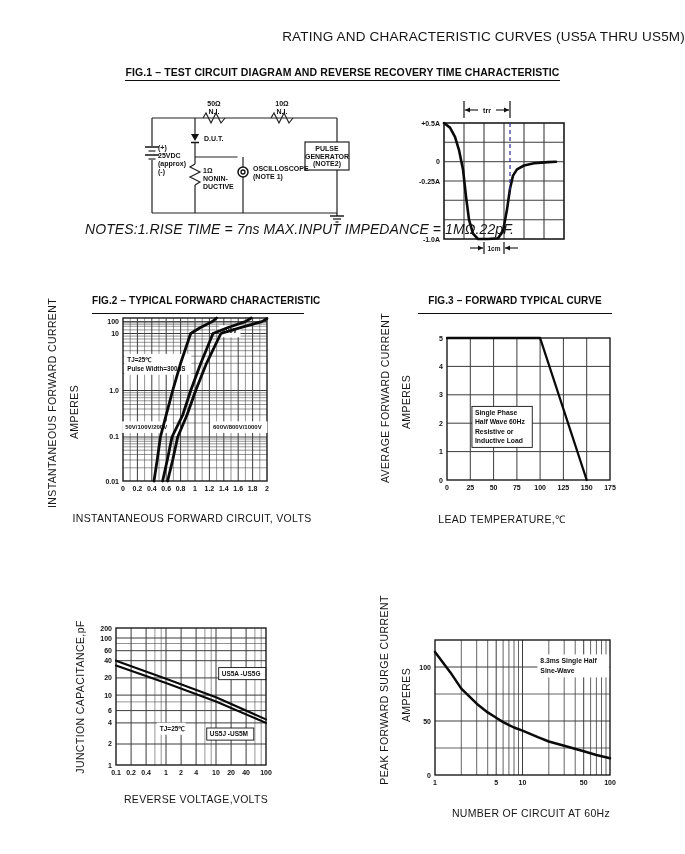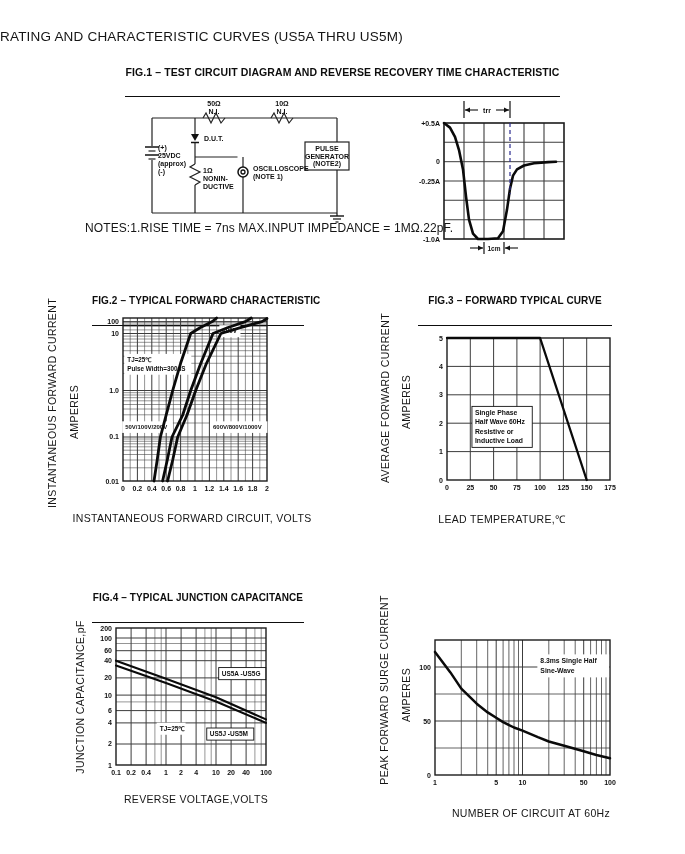--- a/index.html
+++ b/index.html
@@ -1,26 +1,26 @@
 <!DOCTYPE html>
 <html><head>
 <meta charset="utf-8">
 <style>
   html,body{margin:0;padding:0;background:#fff;}
   .page{position:relative;width:685px;height:854px;background:#ffffff;overflow:hidden;
         font-family:"Liberation Sans",sans-serif;color:#111;}
-  .title{position:absolute;left:0;right:0;top:29px;text-align:left;
+  .title{position:absolute;left:0;right:0;top:29px;text-align:right;
          font-size:13.5px;letter-spacing:.2px;color:#151515;}
   .fig-head{position:absolute;font-size:10px;font-weight:bold;text-align:center;
             color:#0d0d0d;letter-spacing:.1px;white-space:nowrap;}
   .fig-head.full{left:0;right:0;top:66px;}
   .fig-head.full span{display:inline-block;border-bottom:1.7px solid #0d0d0d;
-            padding-bottom:18px;font-size:10.5px;}
-  .fig-head.block{border-bottom:1.7px solid #0d0d0d;padding-bottom:19px;}
-  .notes{position:absolute;font-size:12px;color:#151515;letter-spacing:.1px;white-space:nowrap;}
+            padding-bottom:2px;font-size:10.5px;}
+  .fig-head.block{border-bottom:1.7px solid #0d0d0d;padding-bottom:7px;}
+  .notes{position:absolute;font-size:14px;color:#151515;letter-spacing:.1px;white-space:nowrap;font-style:italic;}
   .xlabel{position:absolute;font-size:10.5px;color:#151515;letter-spacing:.3px;
           text-align:center;white-space:nowrap;transform:translateX(-50%);}
   .vlabel{position:absolute;font-size:10.5px;color:#151515;letter-spacing:.4px;
           white-space:nowrap;transform:translate(-50%,-50%) rotate(-90deg);}
   svg{position:absolute;overflow:visible;}
   svg text{font-family:"Liberation Sans",sans-serif;fill:#101010;}
   .ctext{font-size:7px;font-weight:bold;}
 </style>
 </head>
 <body>
@@ -241,21 +241,20 @@
       <text x="73" y="60.89999999999999" text-anchor="end" font-size="7" font-weight="bold">4</text>
       <text x="73" y="89.30000000000001" text-anchor="end" font-size="7" font-weight="bold">3</text>
       <text x="73" y="117.7" text-anchor="end" font-size="7" font-weight="bold">2</text>
       <text x="73" y="146.10000000000002" text-anchor="end" font-size="7" font-weight="bold">1</text>
       <text x="73" y="174.5" text-anchor="end" font-size="7" font-weight="bold">0</text>
     </svg>
   <div class="vlabel" style="left:385px;top:398px">AVERAGE FORWARD CURRENT</div>
   <div class="vlabel" style="left:406px;top:402px">AMPERES</div>
   <div class="xlabel" style="left:502px;top:512px">LEAD TEMPERATURE,℃</div>
 
-  <div class="fig-head block" style="left:92px;width:212px;top:592px">FIG.4 – TYPICAL JUNCTION CAPACITANCE</div>
   <svg style="left:40px;top:606px" width="280" height="200">
       <line x1="91.1" y1="22" x2="91.1" y2="159" stroke="#3c3c3c" stroke-width="1"></line>
       <line x1="106.1" y1="22" x2="106.1" y2="159" stroke="#3c3c3c" stroke-width="1"></line>
       <line x1="114.9" y1="22" x2="114.9" y2="159" stroke="#3c3c3c" stroke-width="0.55"></line>
       <line x1="121.2" y1="22" x2="121.2" y2="159" stroke="#3c3c3c" stroke-width="0.55"></line>
       <line x1="126.0" y1="22" x2="126.0" y2="159" stroke="#3c3c3c" stroke-width="1"></line>
       <line x1="141.1" y1="22" x2="141.1" y2="159" stroke="#3c3c3c" stroke-width="1"></line>
       <line x1="156.1" y1="22" x2="156.1" y2="159" stroke="#3c3c3c" stroke-width="1"></line>
       <line x1="164.9" y1="22" x2="164.9" y2="159" stroke="#3c3c3c" stroke-width="0.55"></line>
       <line x1="171.2" y1="22" x2="171.2" y2="159" stroke="#3c3c3c" stroke-width="0.55"></line>

